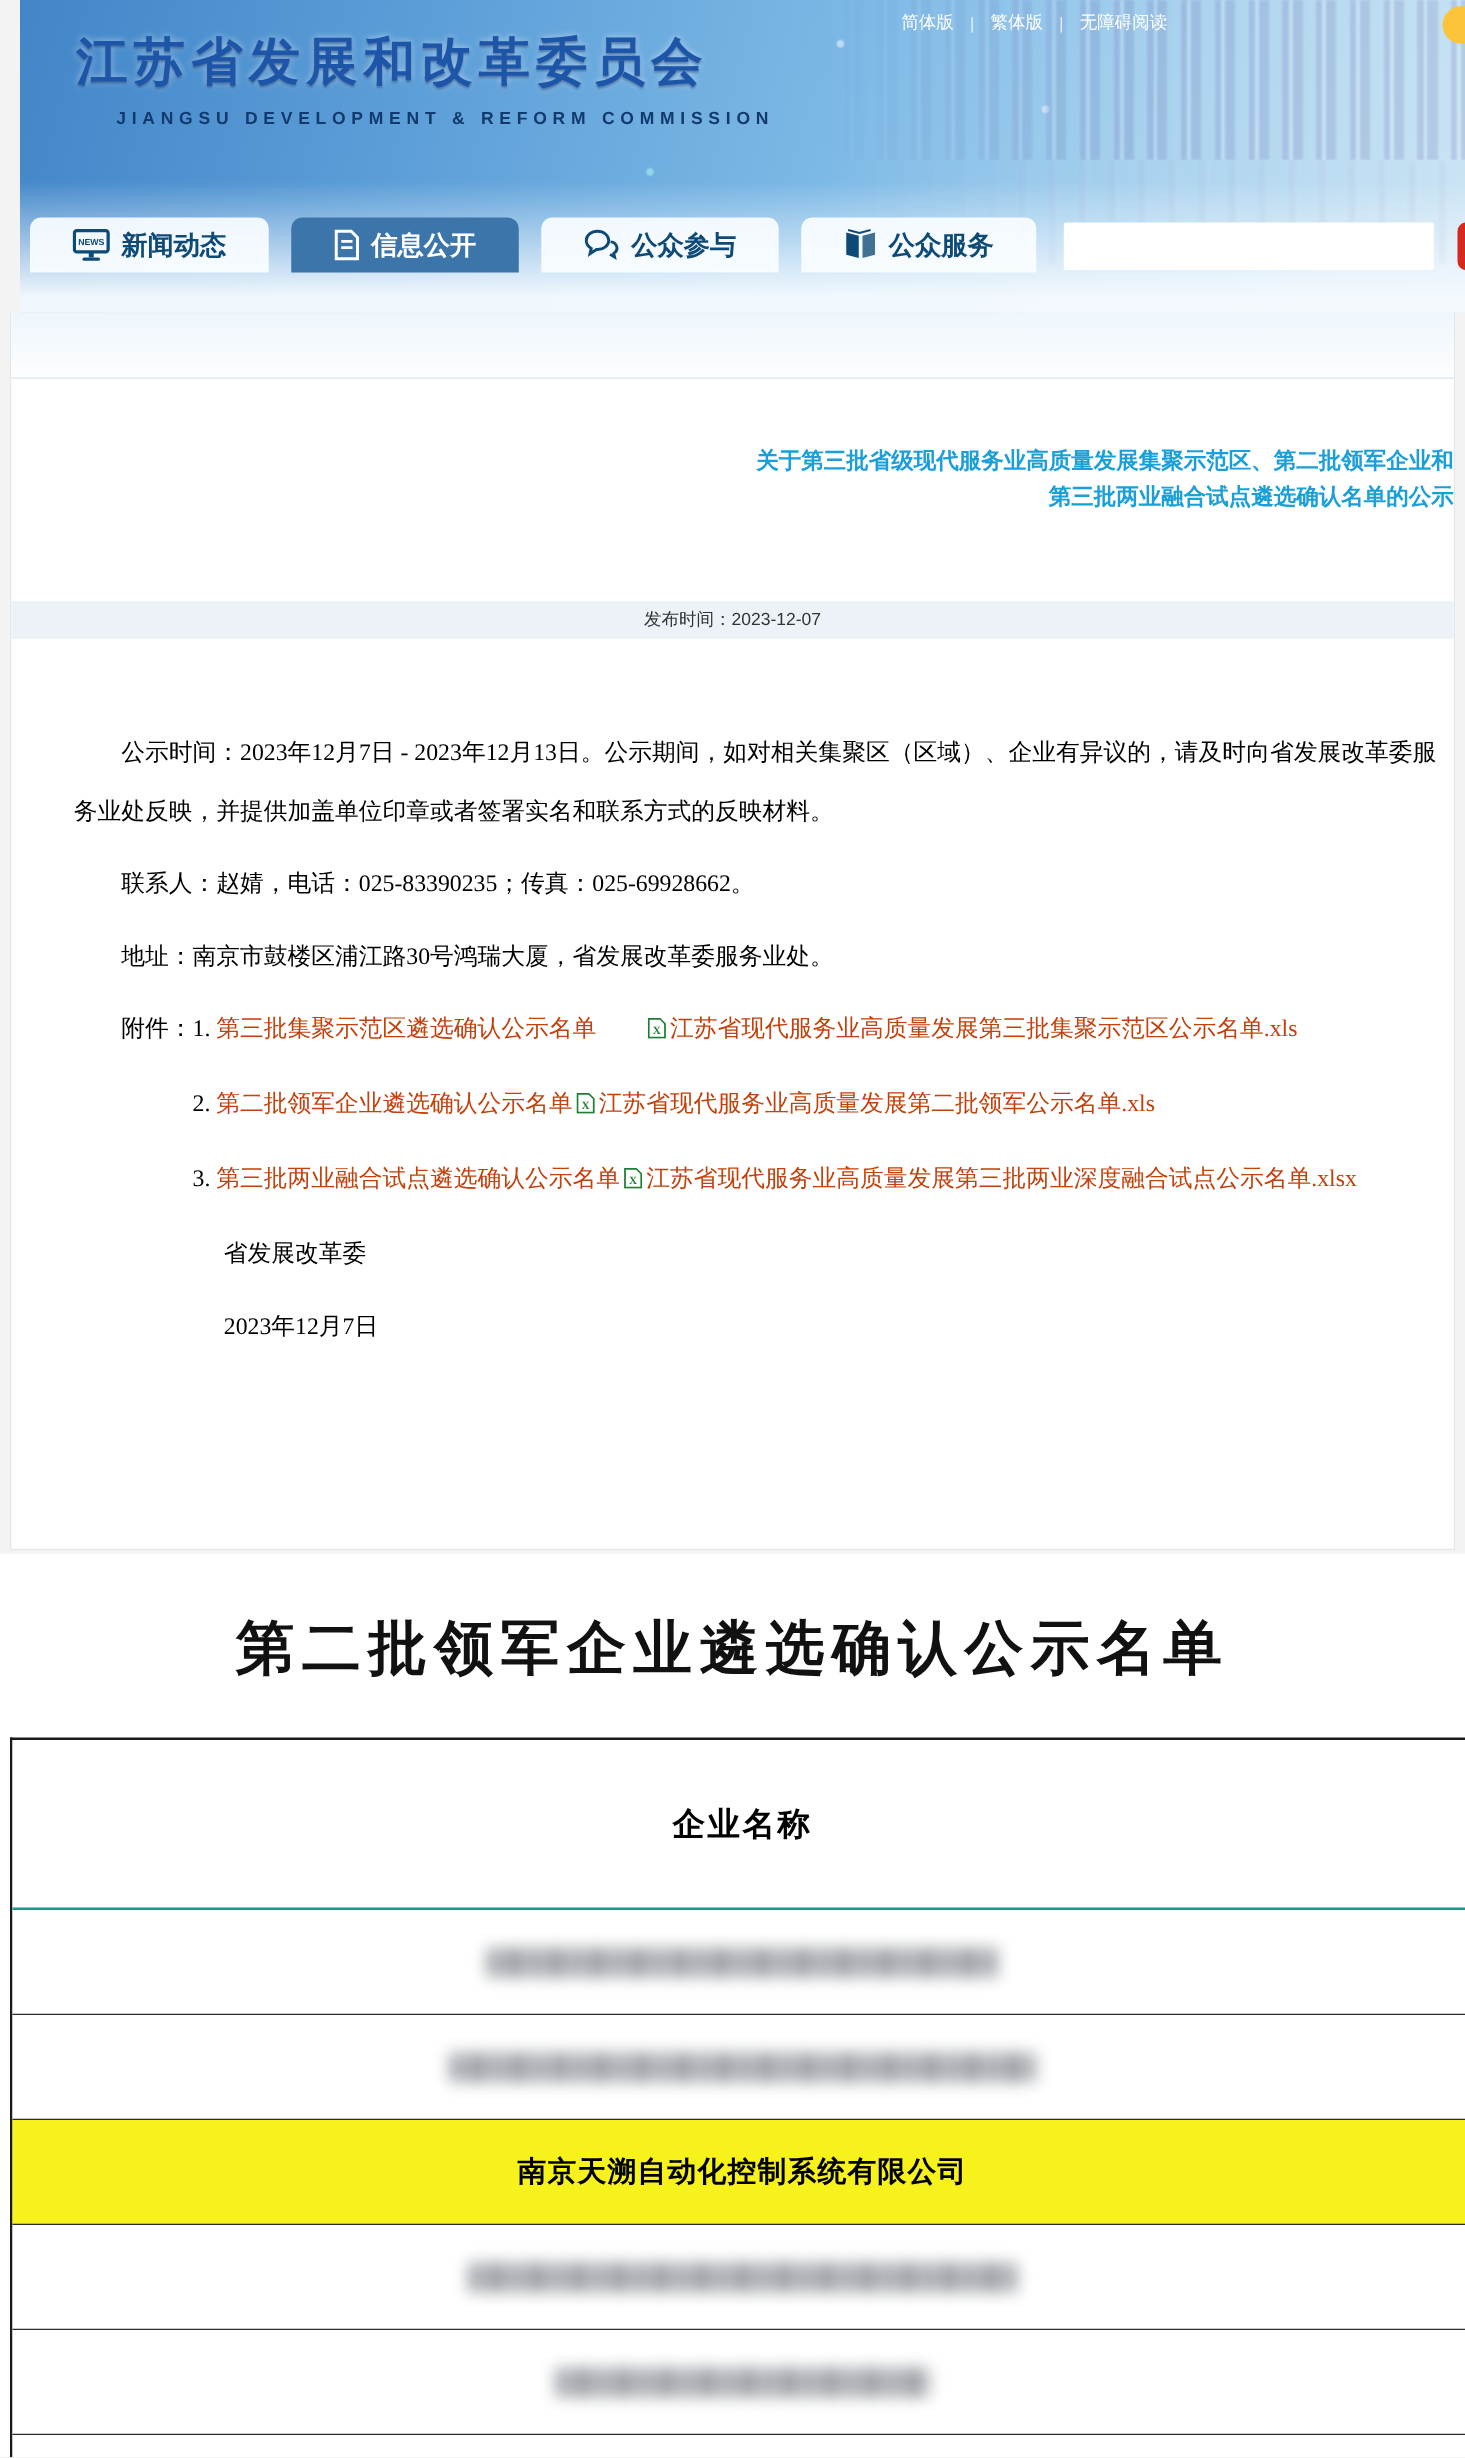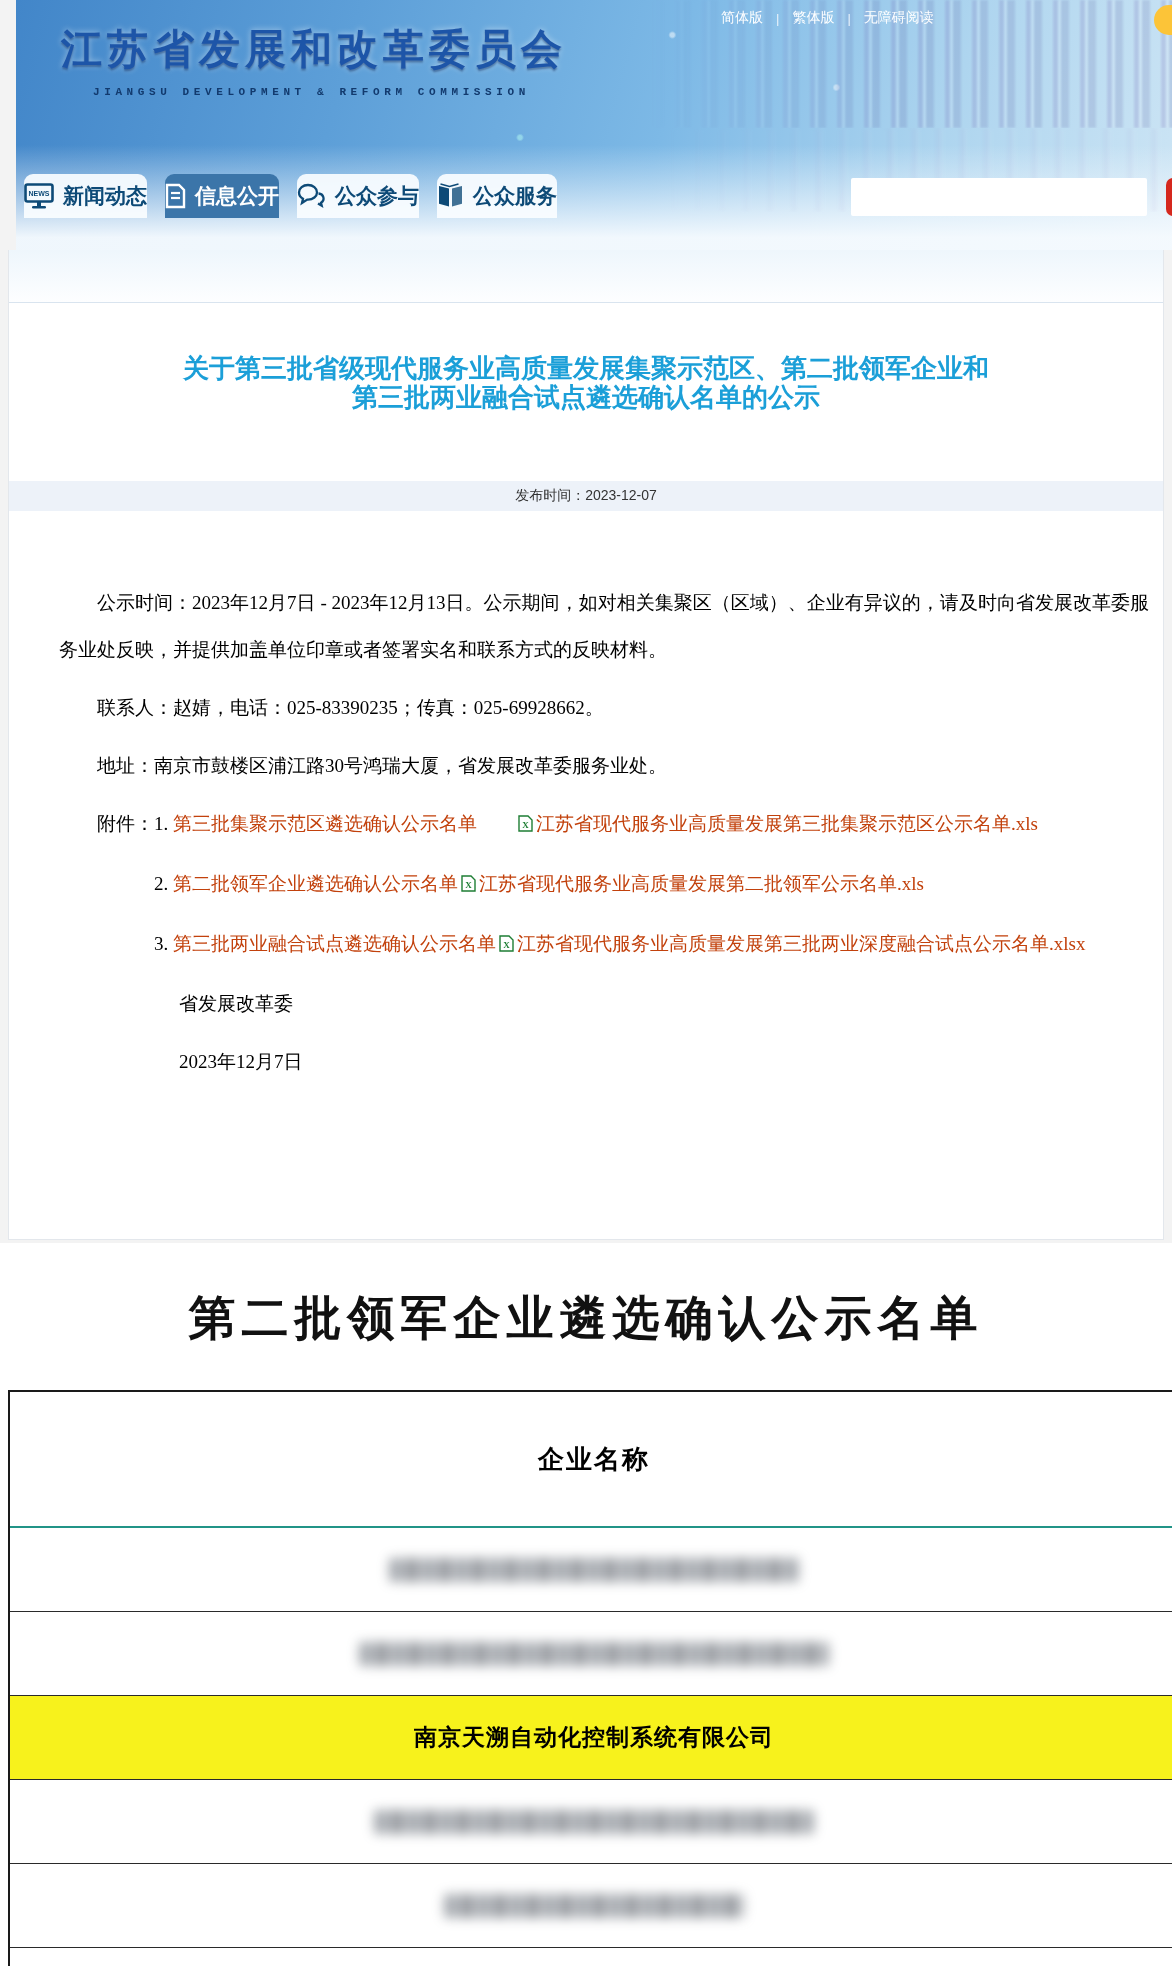--- a/index.html
+++ b/index.html
@@ -45,28 +45,28 @@
     position:absolute; top:5px; left:1138px; width:92px; height:30px; border-radius:16px;
     background:#fcc438; color:#cf2b24; font-weight:bold; font-size:15px;
     display:flex; align-items:center; justify-content:center; cursor:pointer;
   }
   .logo { position:absolute; top:22px; left:45px; }
   .logo-cn {
     font-size:41px; font-weight:bold; color:#1d55a8; letter-spacing:5px;
     text-shadow:0 2px 2px rgba(10,40,90,.45), 0 0 6px rgba(255,255,255,.55);
   }
   .logo-en {
-    margin-top:9px; font-size:11px; font-weight:bold; color:#123a6e;
-    letter-spacing:4.6px; padding-left:32px;font-family:Liberation Mono, monospace;
+    margin-top:9px; font-size:14px; font-weight:bold; color:#123a6e;
+    letter-spacing:4.6px; padding-left:32px;
   }
   
   .nav { position:absolute; top:174px; left:8px; display:flex; gap:18px; height:44px; }
   .tab {
     display:flex; align-items:center; justify-content:center; gap:9px;
-    padding:0 0; height:44px; border-radius:9px 9px 0 0; cursor:pointer;
+    padding:0 34px; height:44px; border-radius:9px 9px 0 0; cursor:pointer;
     background:rgba(250,253,255,.92); color:#0d4a77; font-size:21px; font-weight:bold;
     white-space:nowrap;
   }
   .tab.active { background:#3b75a9; color:#fff;font-family:Liberation Mono, monospace; }
   .tab .icon { display:flex; align-items:center; }
   .search {
     position:absolute; top:178px; left:835px; width:296px; height:38px;
     border:none; border-radius:2px; background:#fff; font-size:16px; padding:0 10px;
     outline:none;
   }
@@ -77,22 +77,22 @@
   }
   
   .article-panel {
     position:absolute; top:250px; left:8px; width:1156px; height:990px;
     background:#fff; border:1px solid #e3e7ec; border-top:none;
     font-family:"Liberation Serif", serif; color:#000;
   }
   .panel-top { height:53px; border-bottom:1px solid #d9e4ef;
     background:linear-gradient(to bottom,#eef6fc,#fdfeff); }
   .article-title {
-    margin-top:51px; text-align:center; color:#1b9fd8;
-    font-family:"Liberation Sans", sans-serif; font-size:26px; font-weight:bold; line-height:29px;
+    margin-top:51px; text-align:right; color:#1b9fd8;
+    font-family:"Liberation Sans", sans-serif; font-size:18px; font-weight:bold; line-height:29px;
   }
   .pubbar {
     margin-top:69px; height:30px; background:#edf2f9; color:#333;
     font-family:"Liberation Sans", sans-serif; font-size:14px;
     display:flex; align-items:center; justify-content:center;
   }
   .body { margin-top:68px; padding:0 14px 0 50px; font-size:19px; line-height:47px; }
   .body p { margin:0 0 11px 0; text-align:justify; }
   .indent { text-indent:2em; }
   .att a { color:#c2410c; text-decoration:none; cursor:pointer; }

